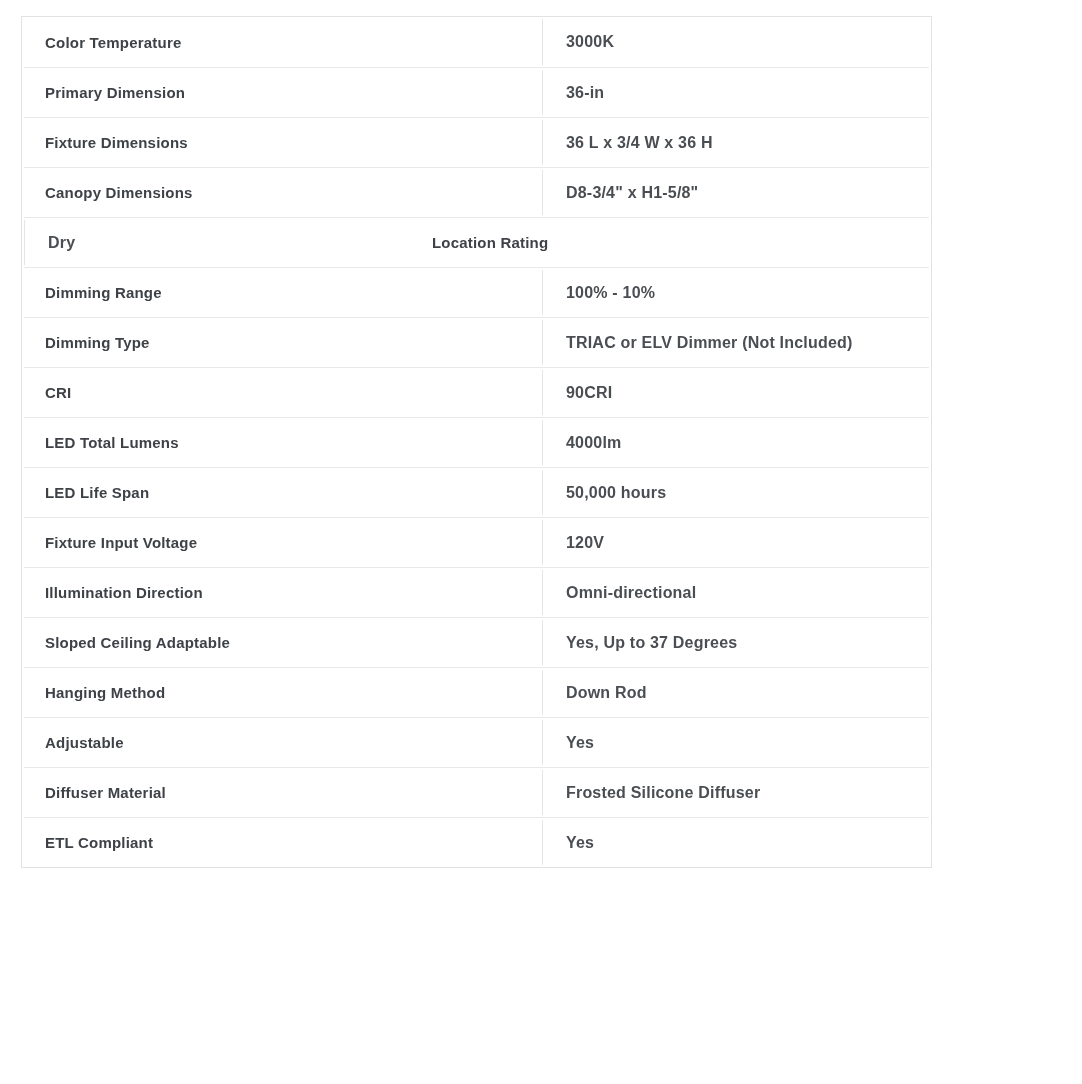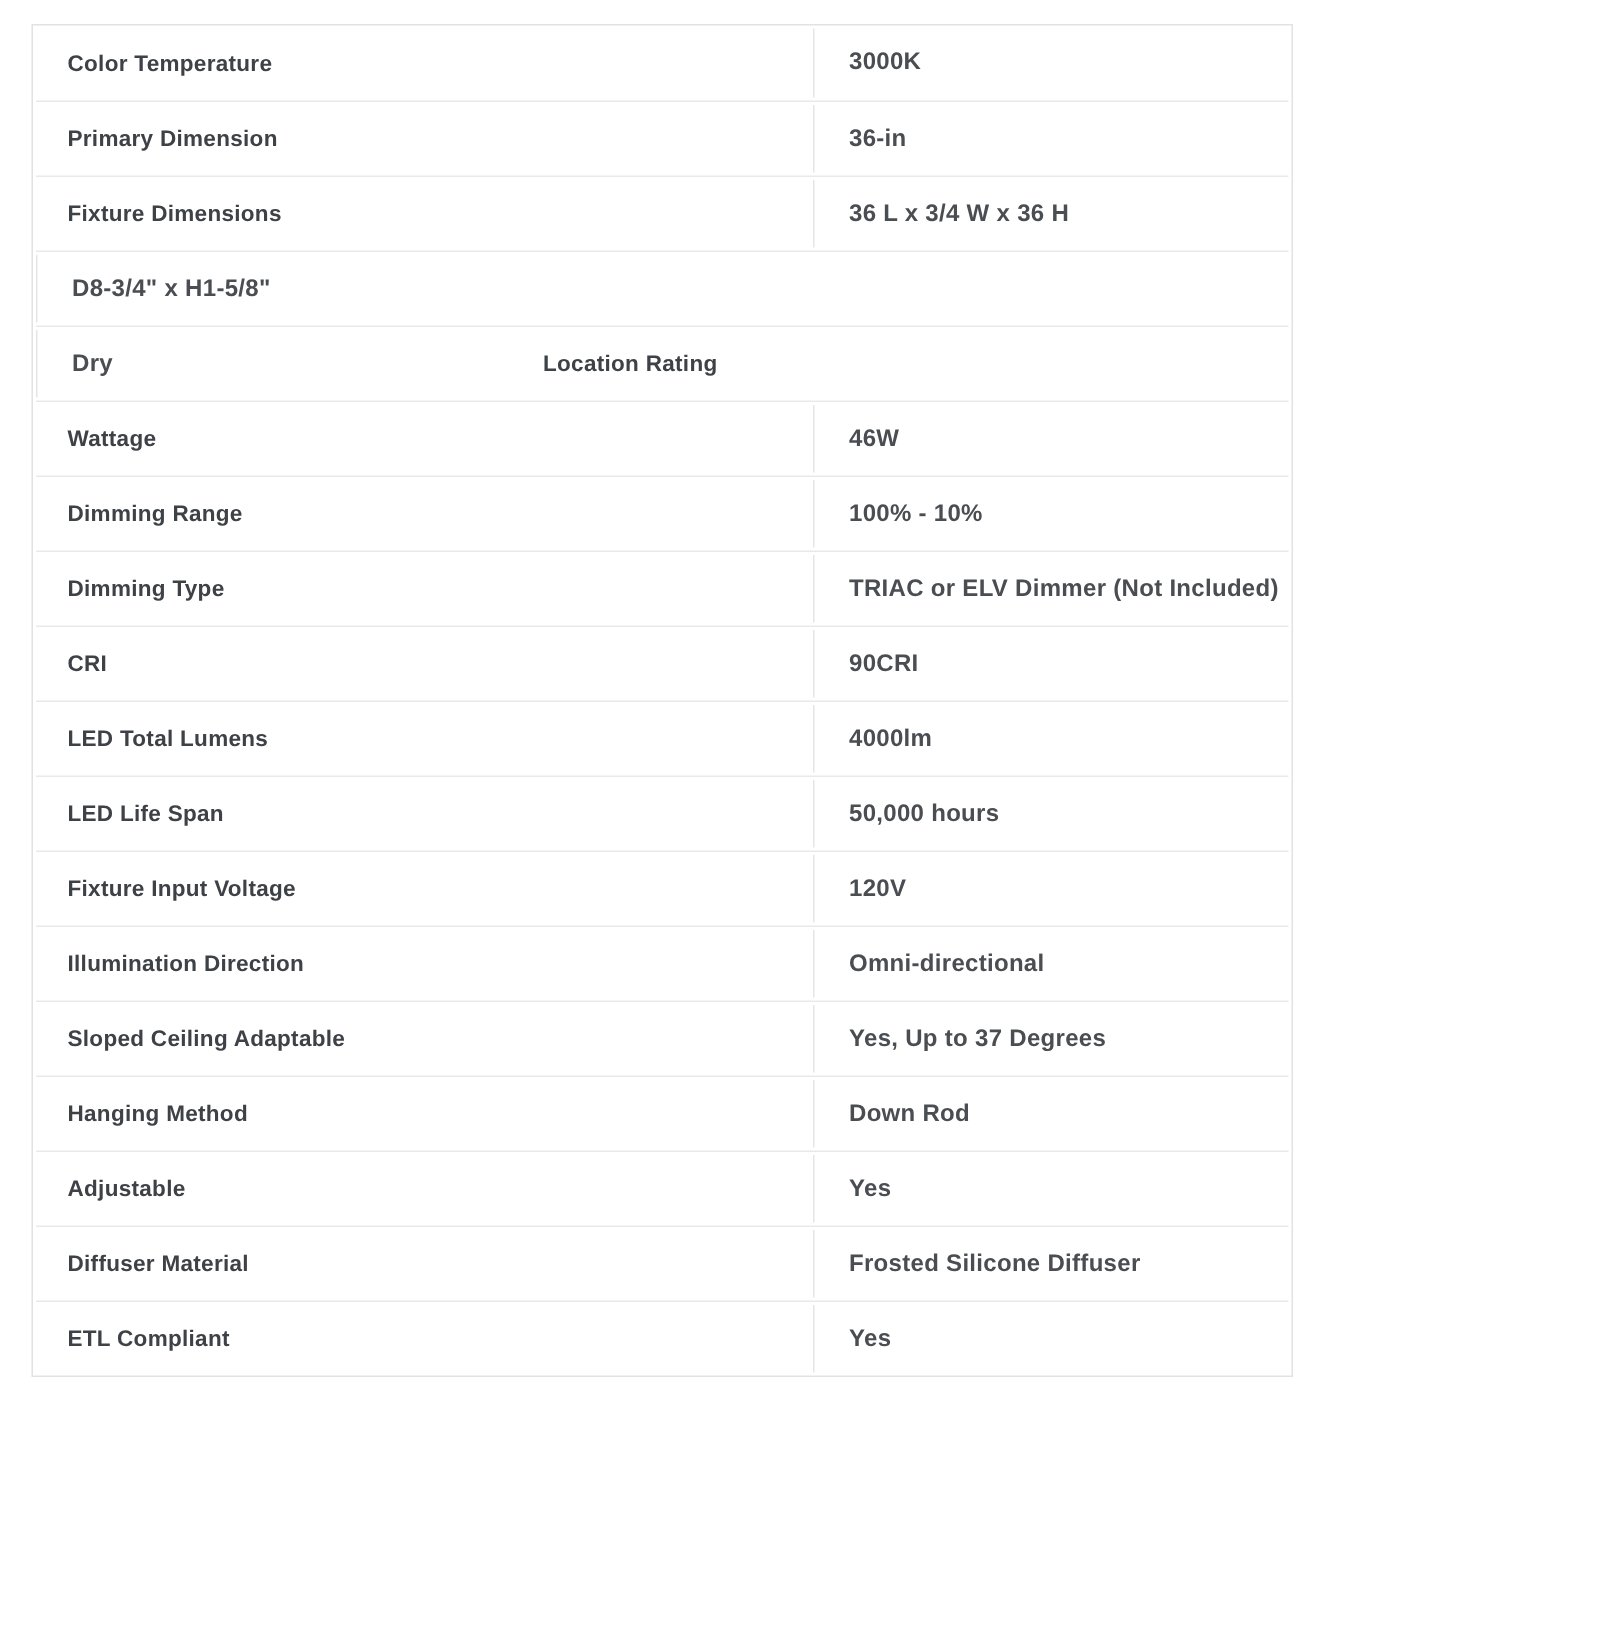--- a/index.html
+++ b/index.html
@@ -13,21 +13,21 @@
   *{margin:0;padding:0;box-sizing:border-box;}
   html,body{
     width:1082px;height:1084px;
     background:var(--bg);
     font-family:"Liberation Sans","DejaVu Sans",sans-serif;
     overflow:hidden;
   }
   .spec-table{
     position:absolute;
     left:21px;top:16px;
-    width:841px;
+    width:911px;
     border:1px solid var(--outer-border);
     background:var(--bg);
     padding:0 2px;
   }
   .row{
     display:flex;
     height:50px;
     align-items:stretch;
   }
   .row + .row{
@@ -77,32 +77,29 @@
     <div class="cell label">Primary Dimension</div>
     <div class="cell value">36-in</div>
   </div>
 
   <div class="row">
     <div class="cell label">Fixture Dimensions</div>
     <div class="cell value">36 L x 3/4 W x 36 H</div>
   </div>
 
   <div class="row">
+    <div class="cell label">Canopy Dimensions</div>
     <div class="cell value">D8-3/4" x H1-5/8"</div>
   </div>
 
   <div class="row">
     <div class="cell value">Dry</div>
     <div class="cell label">Location Rating</div>
   </div>
 
-  <div class="row">
-    <div class="cell label">Wattage</div>
-    <div class="cell value">46W</div>
-  </div>
 
   <div class="row">
     <div class="cell label">Dimming Range</div>
     <div class="cell value">100% - 10%</div>
   </div>
 
   <div class="row">
     <div class="cell label">Dimming Type</div>
     <div class="cell value">TRIAC or ELV Dimmer (Not Included)</div>
   </div>

